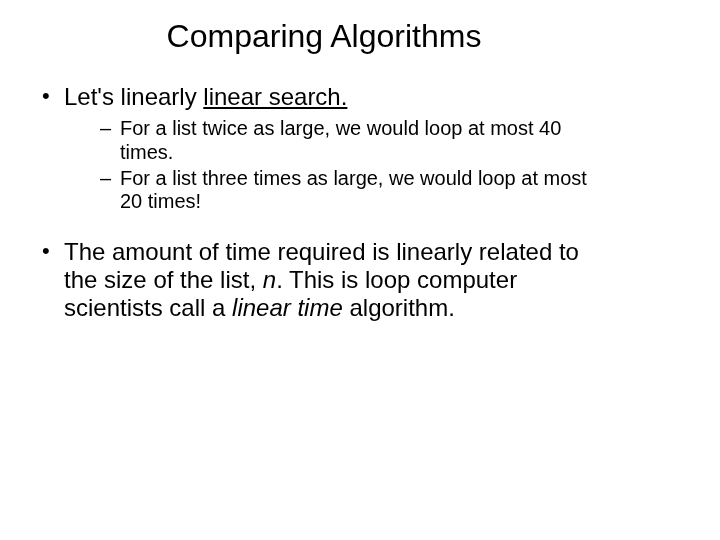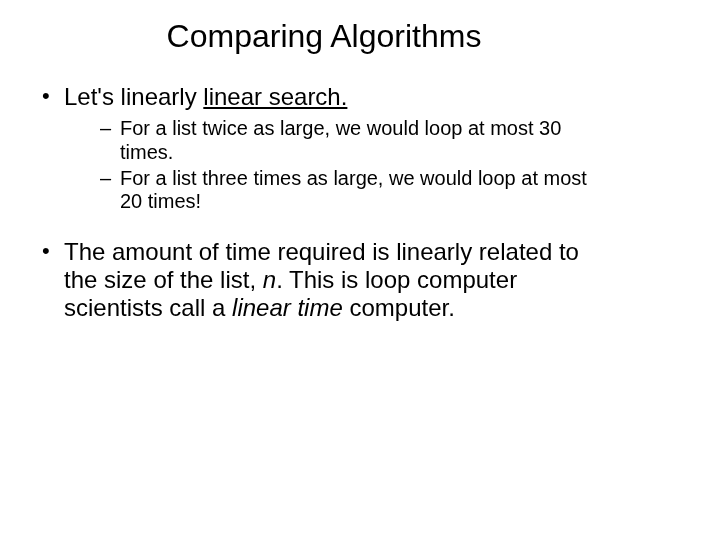--- a/index.html
+++ b/index.html
@@ -67,21 +67,21 @@
 </head>
 <body>
 
 <div class="slide">
   <h1 class="title">Comparing Algorithms</h1>
 
   <ul class="top">
     <li>
       <span>Let's linearly </span><span class="underline">linear search.</span>
       <ul class="sub">
-        <li>For a list twice as large, we would loop at most 30 times.</li>
+        <li>For a list twice as large, we would loop at most 40 times.</li>
         <li>For a list three times as large, we would loop at most 20 times!</li>
       </ul>
     </li>
     <li>
-      <span>The amount of time required is linearly related to the size of the list, </span><span class="italic">n</span><span>. This is loop computer scientists call a </span><span class="italic">linear time</span><span> computer.</span>
+      <span>The amount of time required is linearly related to the size of the list, </span><span class="italic">n</span><span>. This is loop computer scientists call a </span><span class="italic">linear time</span><span> algorithm.</span>
     </li>
   </ul>
 </div>
 
 </body></html>

